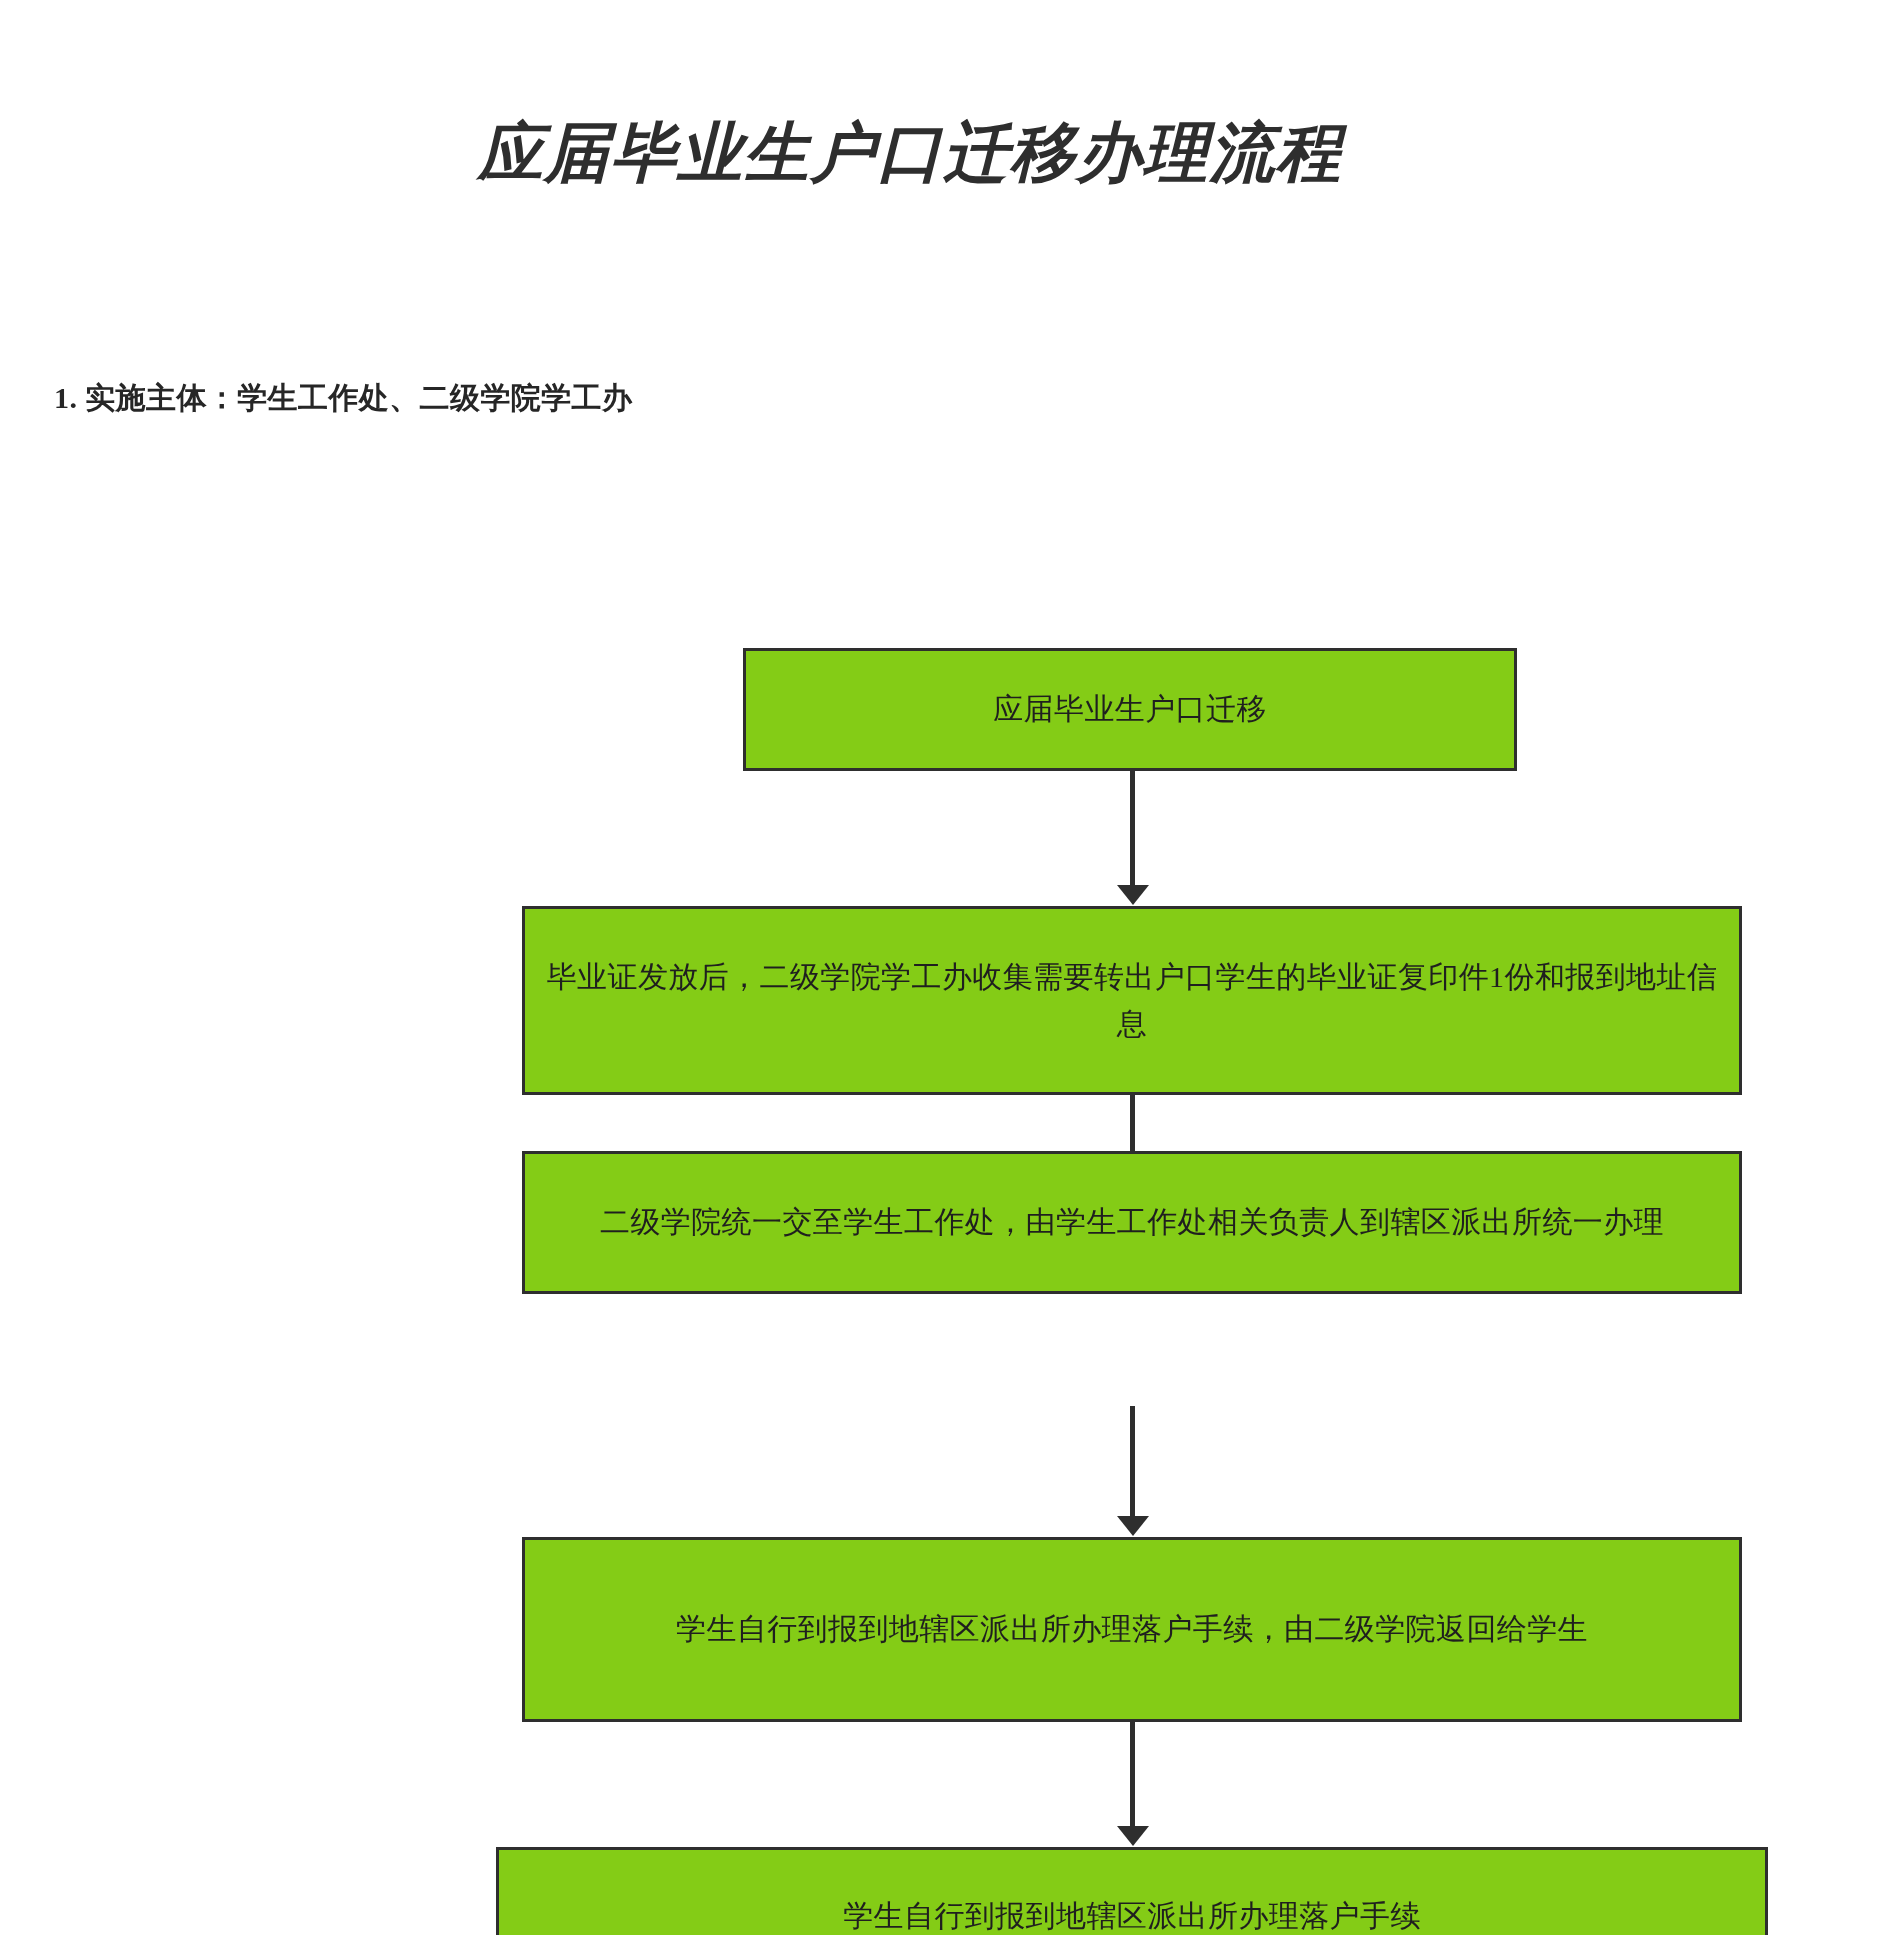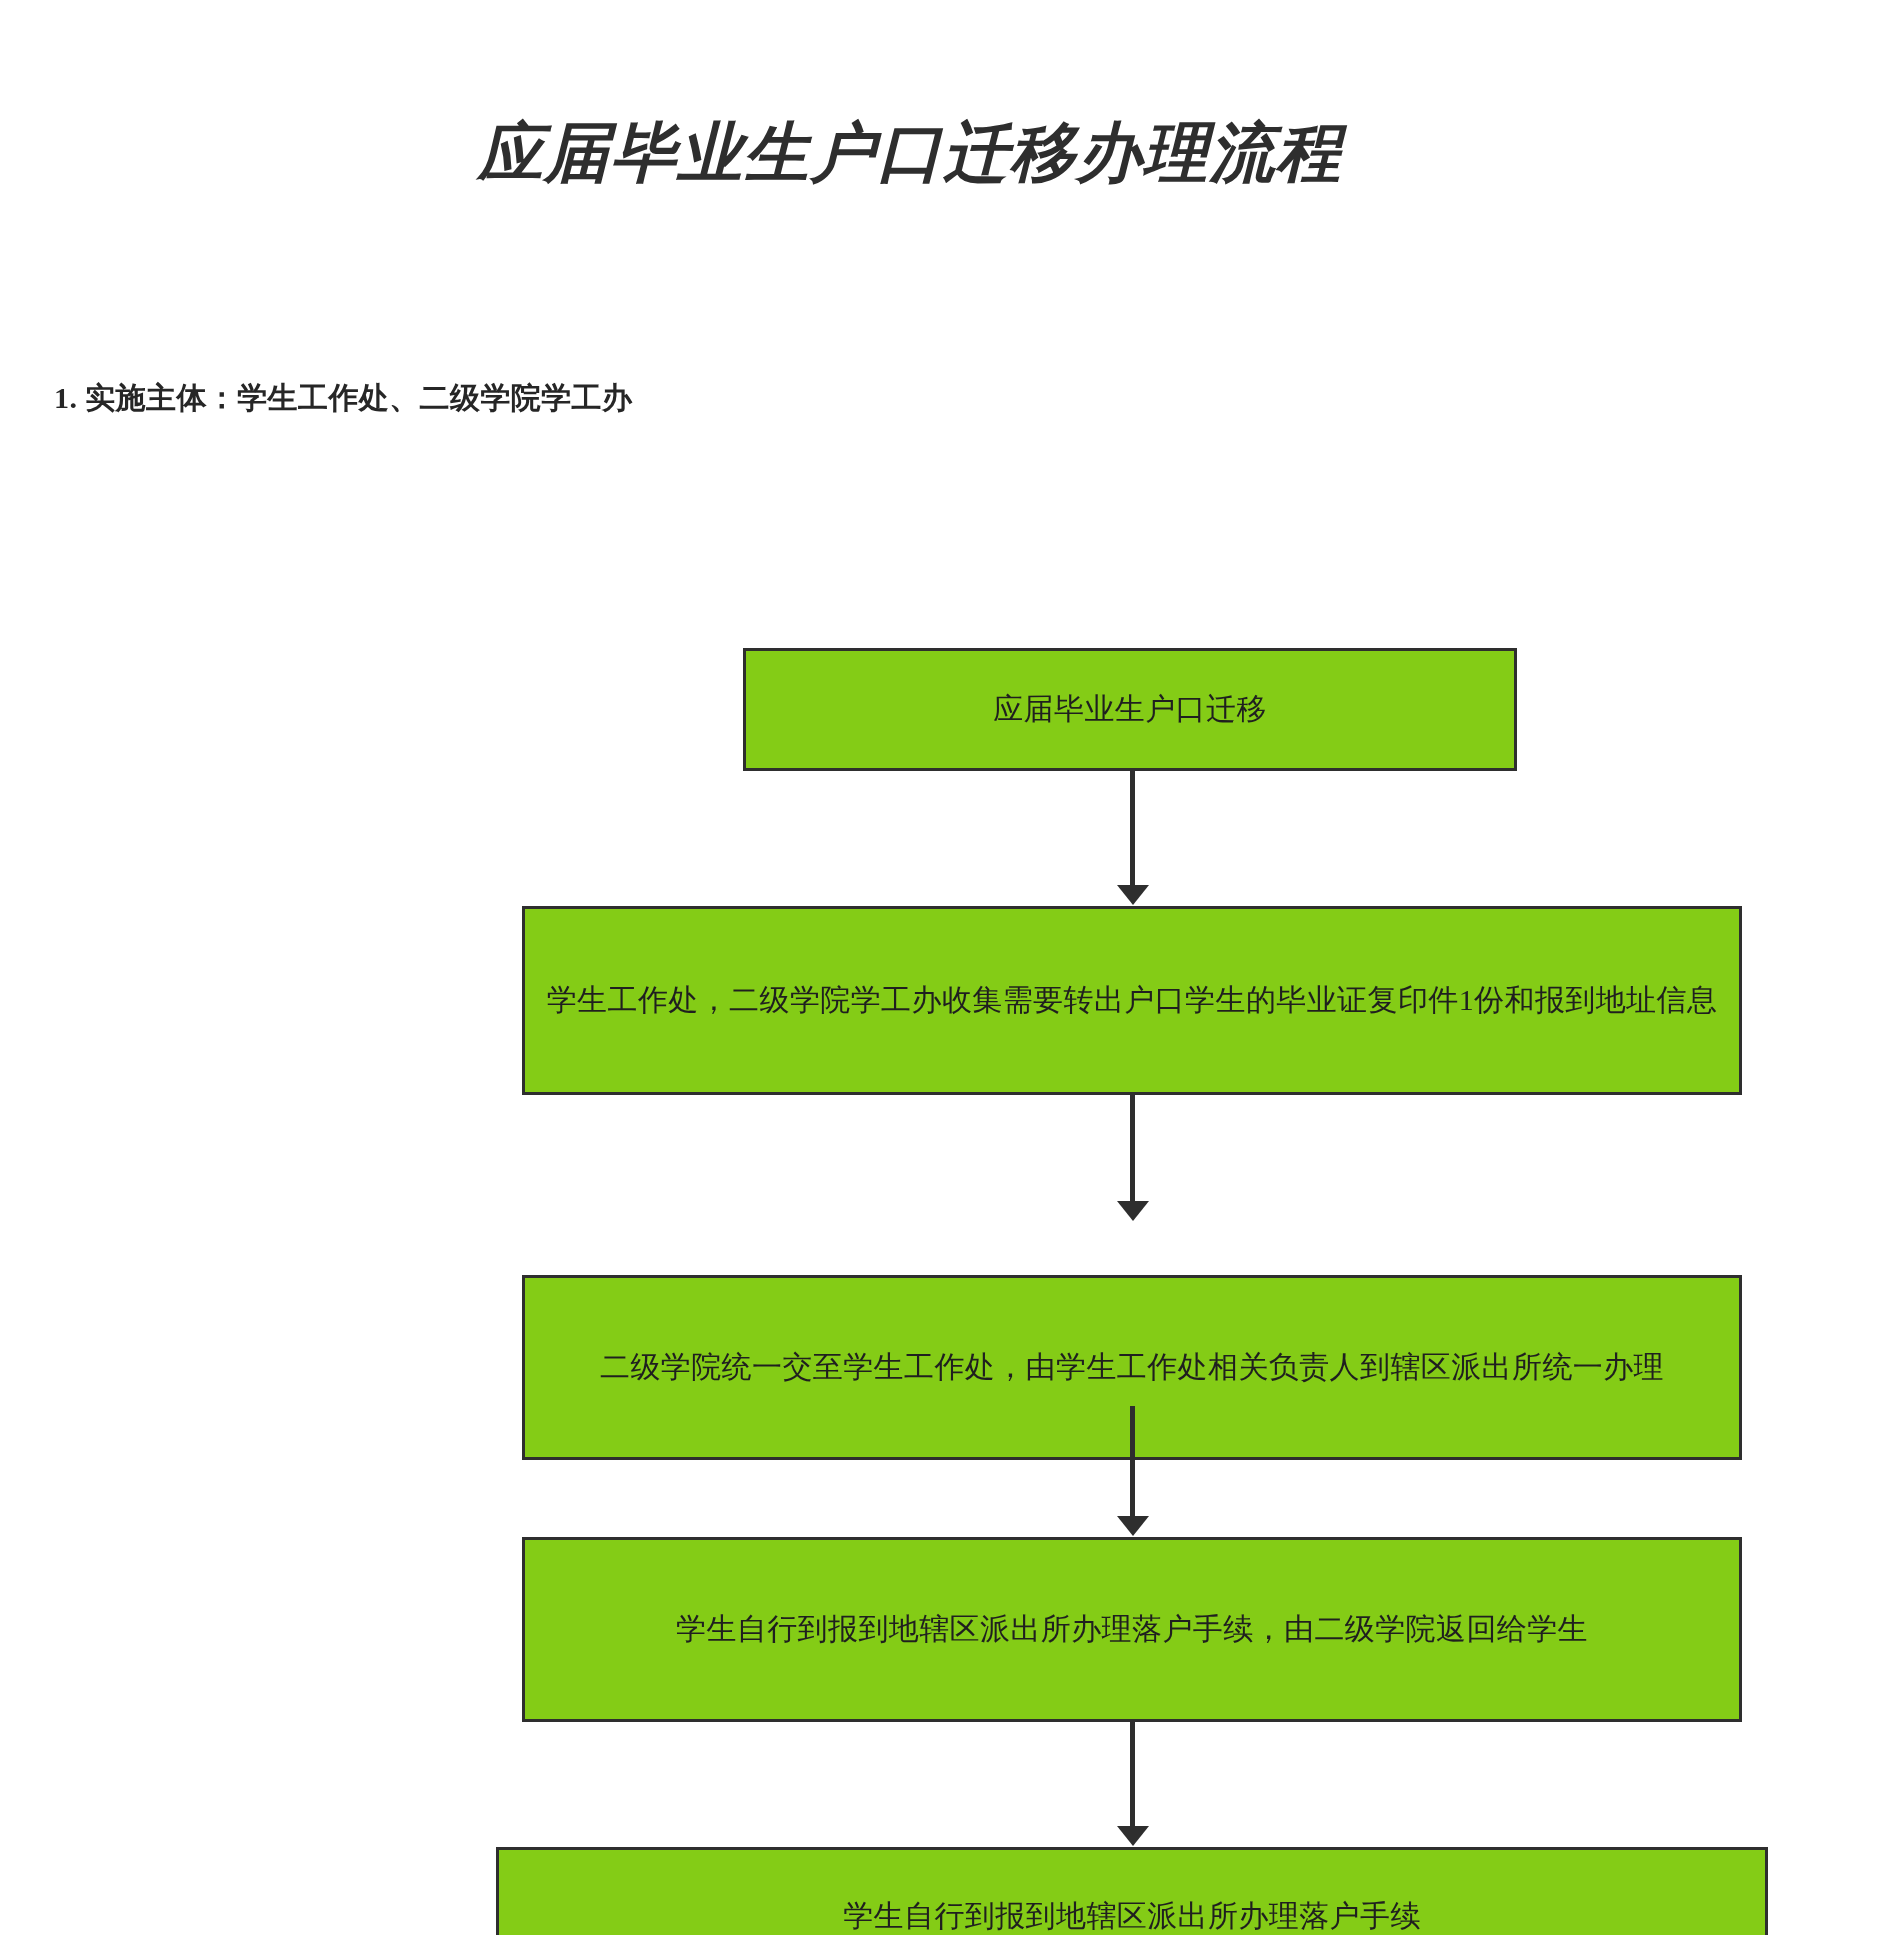--- a/index.html
+++ b/index.html
@@ -73,21 +73,21 @@
     line-height: 1.55;
     color: #1f1f1f;
     letter-spacing: 0.4px;
     padding: 3.9px 15.5px;
   }
   .node .node-text { display: block; width: 100%; }
 
   
   #node-1 { left: 743px; top: 648px; width: 774px; height: 123px; }
   #node-2 { left: 522px; top: 906px; width: 1220px; height: 189px; }
-  #node-3 { left: 522px; top: 1275px; width: 1220px; height: 185px; }
+  #node-3 { left: 522px; top: 1151px; width: 1220px; height: 143px; }
   #node-4 { left: 522px; top: 1537px; width: 1220px; height: 185px; }
   #node-5 { left: 496px; top: 1847px; width: 1272px; height: 138px; }
 
   
   .connector {
     position: absolute;
     width: 5.4px;
     background: #2e2e2e;
     left: 1130px;
   }
@@ -119,21 +119,21 @@
 
 <div class="flow">
 
   <div class="node" id="node-1">
     <span class="node-text">应届毕业生户口迁移</span>
   </div>
 
   <div class="connector" id="arrow-1"></div>
 
   <div class="node" id="node-2">
-    <span class="node-text">学生工作处，二级学院学工办收集需要转出户口学生的毕业证复印件1份和报到地址信息</span>
+    <span class="node-text">毕业证发放后，二级学院学工办收集需要转出户口学生的毕业证复印件1份和报到地址信息</span>
   </div>
 
   <div class="connector" id="arrow-2"></div>
 
   <div class="node" id="node-3">
     <span class="node-text">二级学院统一交至学生工作处，由学生工作处相关负责人到辖区派出所统一办理</span>
   </div>
 
   <div class="connector" id="arrow-3"></div>
 

